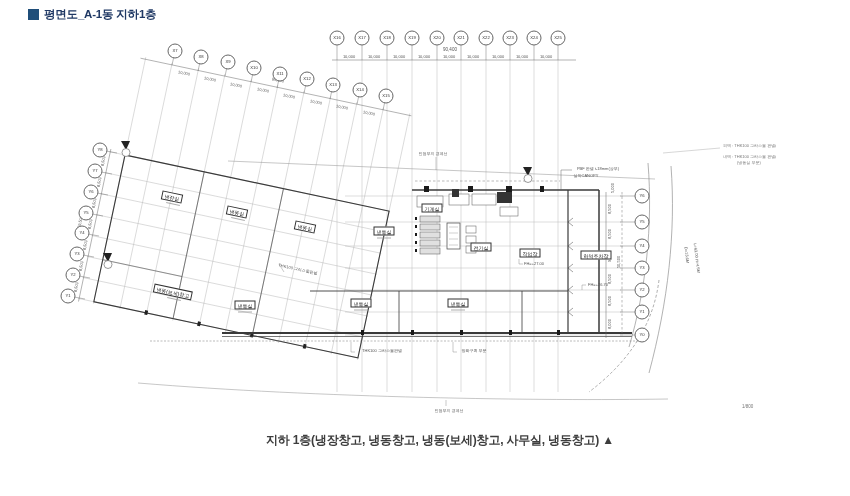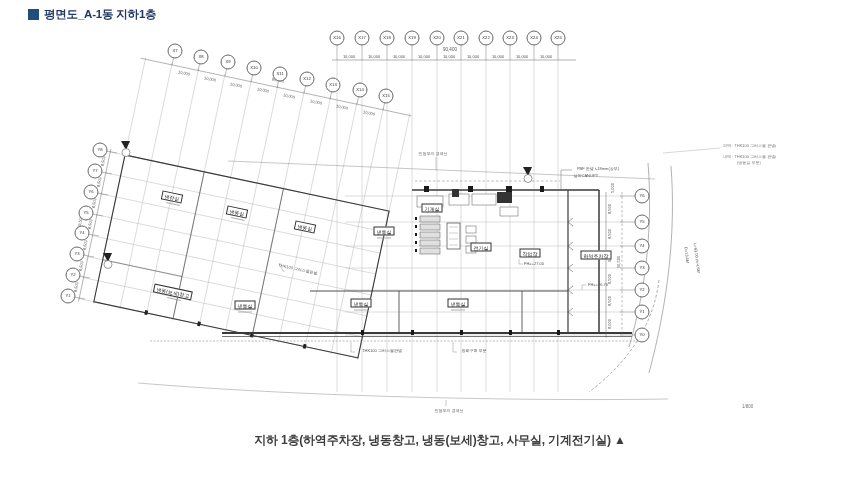--- a/index.html
+++ b/index.html
@@ -335,14 +335,14 @@
   <span class="note" style="left:298px;top:269px;transform:translate(-50%,-50%) rotate(12deg)">THK100 그라스울판넬</span>
   <span class="note" style="left:598px;top:168px">PBF 판넬 t-18mm(상부)</span>
   <span class="note" style="left:586px;top:175px">실외CANOPY</span>
   <span class="noteL" style="left:723px;top:143px">외벽 : THK100 그라스울 판넬(48K)</span>
   <span class="noteL" style="left:723px;top:154px">내벽 : THK100 그라스울 판넬(48K)</span>
   <span class="noteL" style="left:737px;top:160px">(냉동실 부분)</span>
   <span class="note" style="left:687px;top:255px;transform:translate(-50%,-50%) rotate(83deg)">D=13.6M</span>
   <span class="note" style="left:697px;top:258px;transform:translate(-50%,-50%) rotate(83deg)">L=63.00 H=4.5M</span>
   <span class="noteL" style="left:742px;top:404px;font-size:4.5px">1/800</span>
 
-  <div class="caption">지하 1층(하역주차장, 냉동창고, 냉동(보세)창고, 사무실, 기계전기실) ▲</div>
+  <div class="caption">지하 1층(냉장창고, 냉동창고, 냉동(보세)창고, 사무실, 냉동창고) ▲</div>
 </div>
 
 </body></html>

